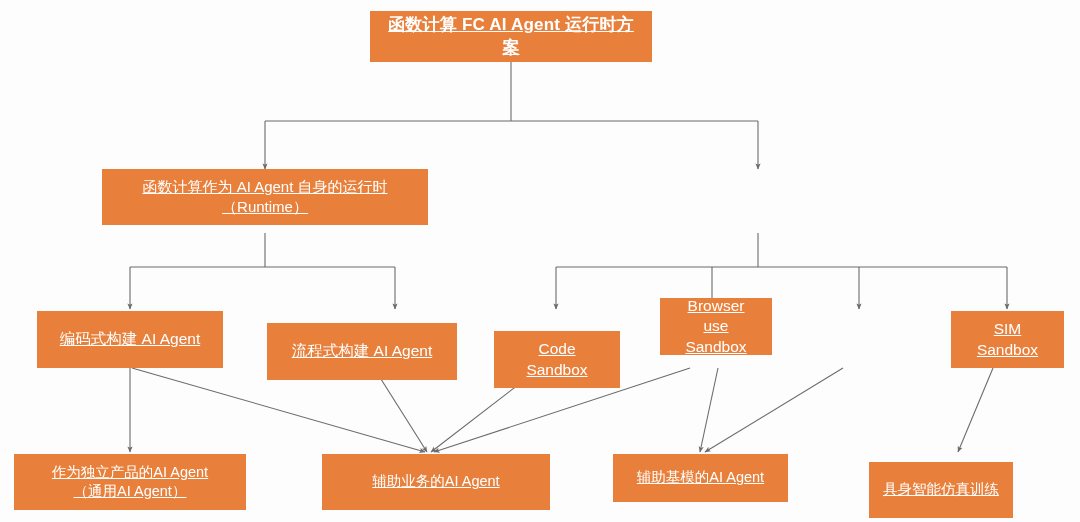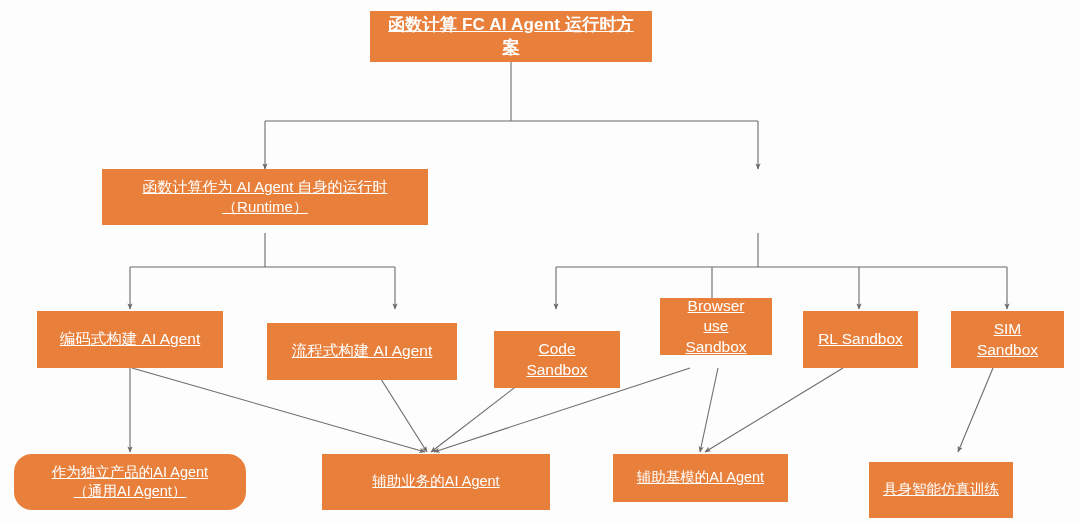--- a/index.html
+++ b/index.html
@@ -103,25 +103,24 @@
 
   <div class="node level3" style="left:37px; top:311px; width:186px; height:57px;">编码式构建 AI Agent</div>
 
   <div class="node level3" style="left:267px; top:323px; width:190px; height:57px;">流程式构建 AI Agent</div>
 
   <div class="node level3" style="left:494px; top:311px; width:126px; height:57px;margin-top:20px;">Code Sandbox</div>
 
   <div class="node level3" style="left:660px; top:298px; width:112px; height:57px;">Browser use
 Sandbox</div>
 
-  <div class="node level3" style="left:803px; top:311px; width:115px; height:57px;">RL Sandbox</div>
 
   <div class="node level3" style="left:951px; top:311px; width:113px; height:57px;">SIM Sandbox</div>
 
-  <div class="node level4" style="left:14px; top:454px; width:232px; height:56px;border-radius:18px;">作为独立产品的AI Agent
+  <div class="node level4" style="left:14px; top:454px; width:232px; height:56px;">作为独立产品的AI Agent
 （通用AI Agent）</div>
 
   <div class="node level4" style="left:322px; top:454px; width:228px; height:56px;">辅助业务的AI Agent</div>
 
   <div class="node level4" style="left:613px; top:454px; width:175px; height:48px;">辅助基模的AI Agent</div>
 
   <div class="node level4" style="left:869px; top:462px; width:144px; height:56px;">具身智能仿真训练</div>
 
 </div>
 

